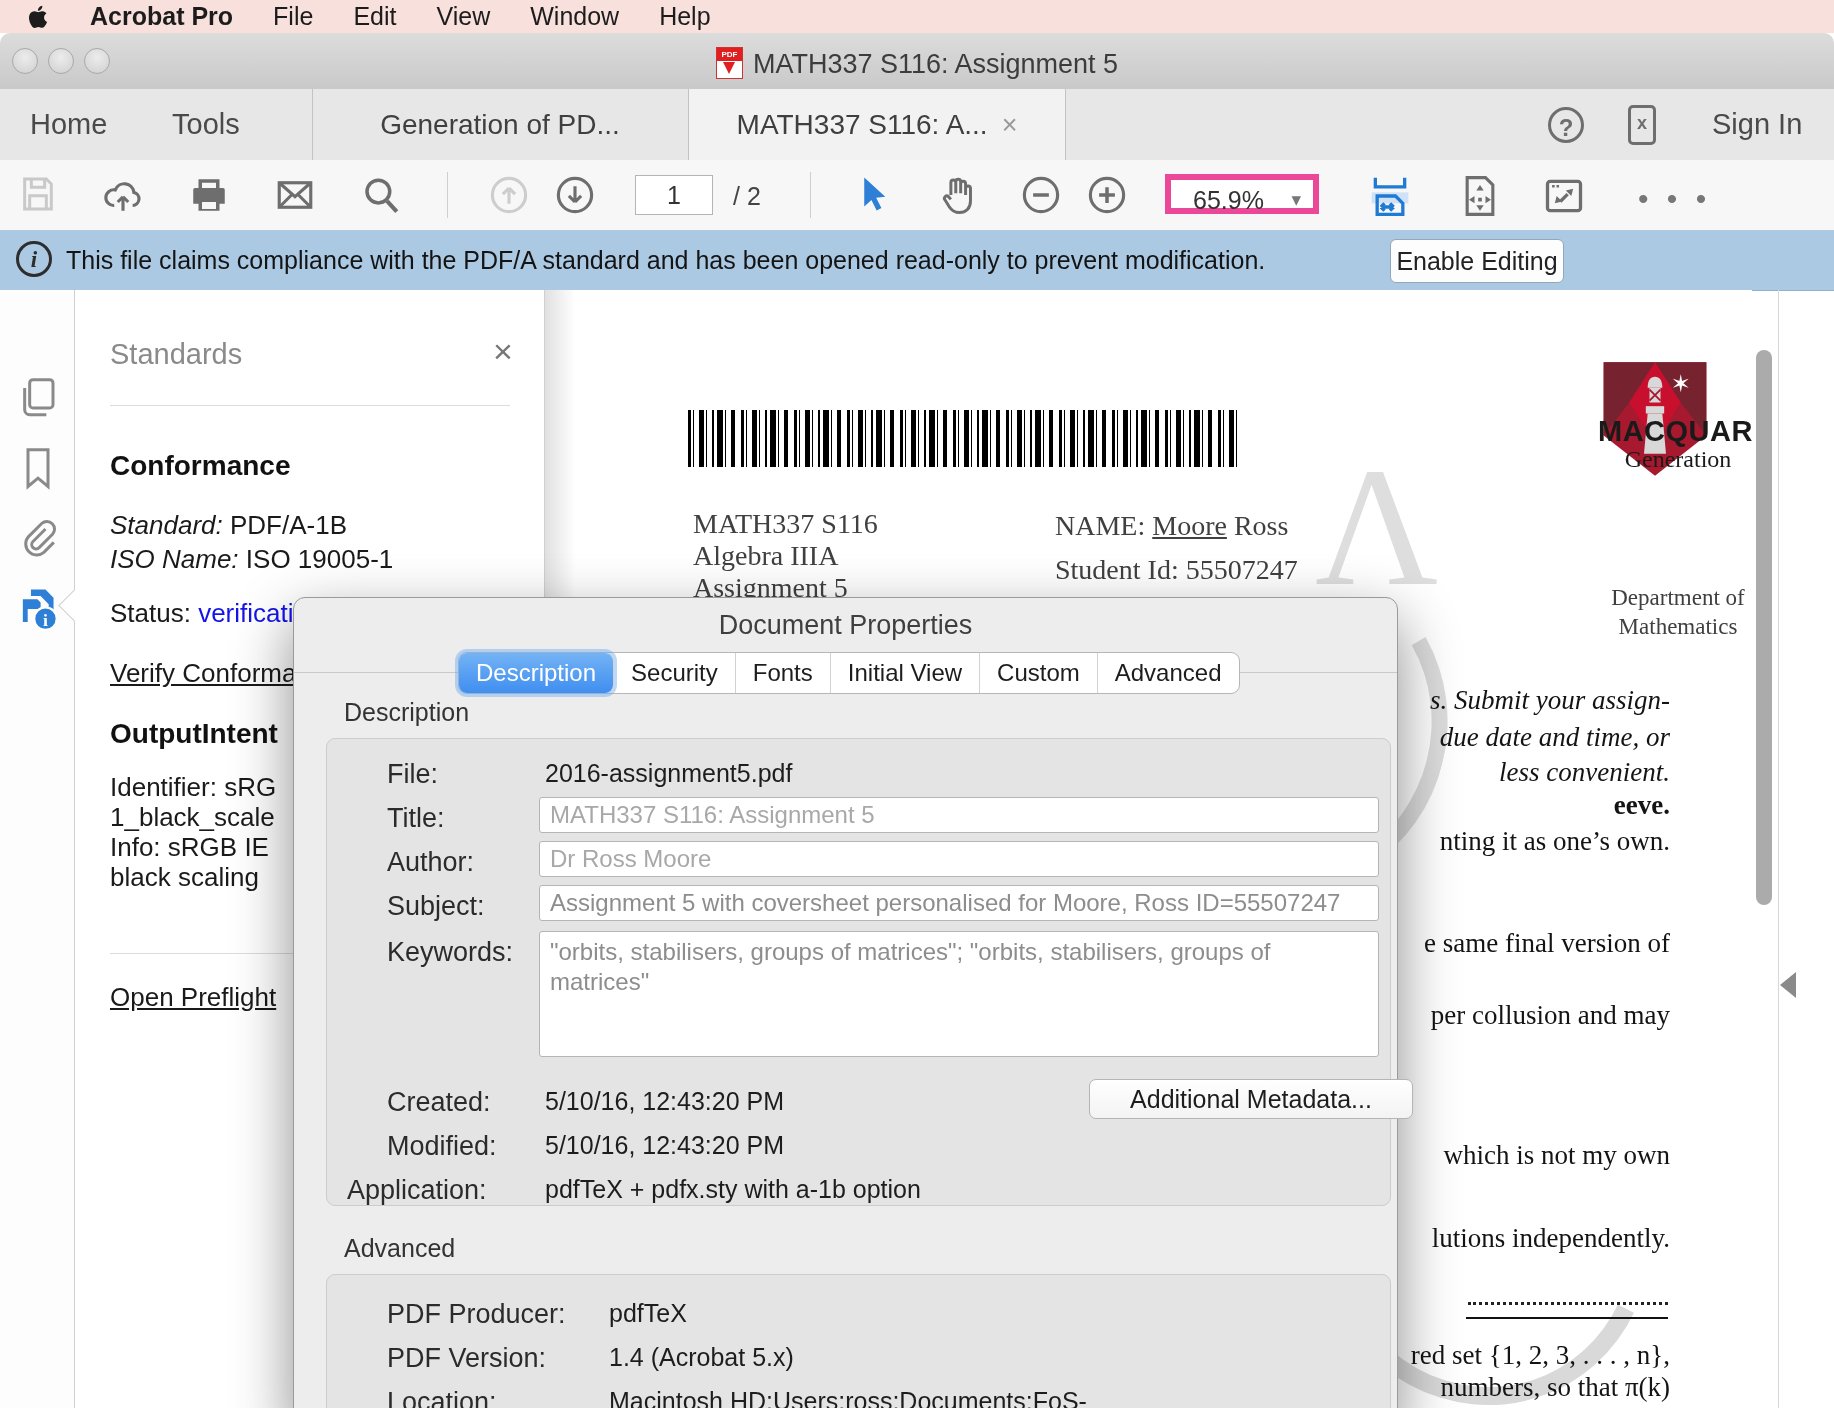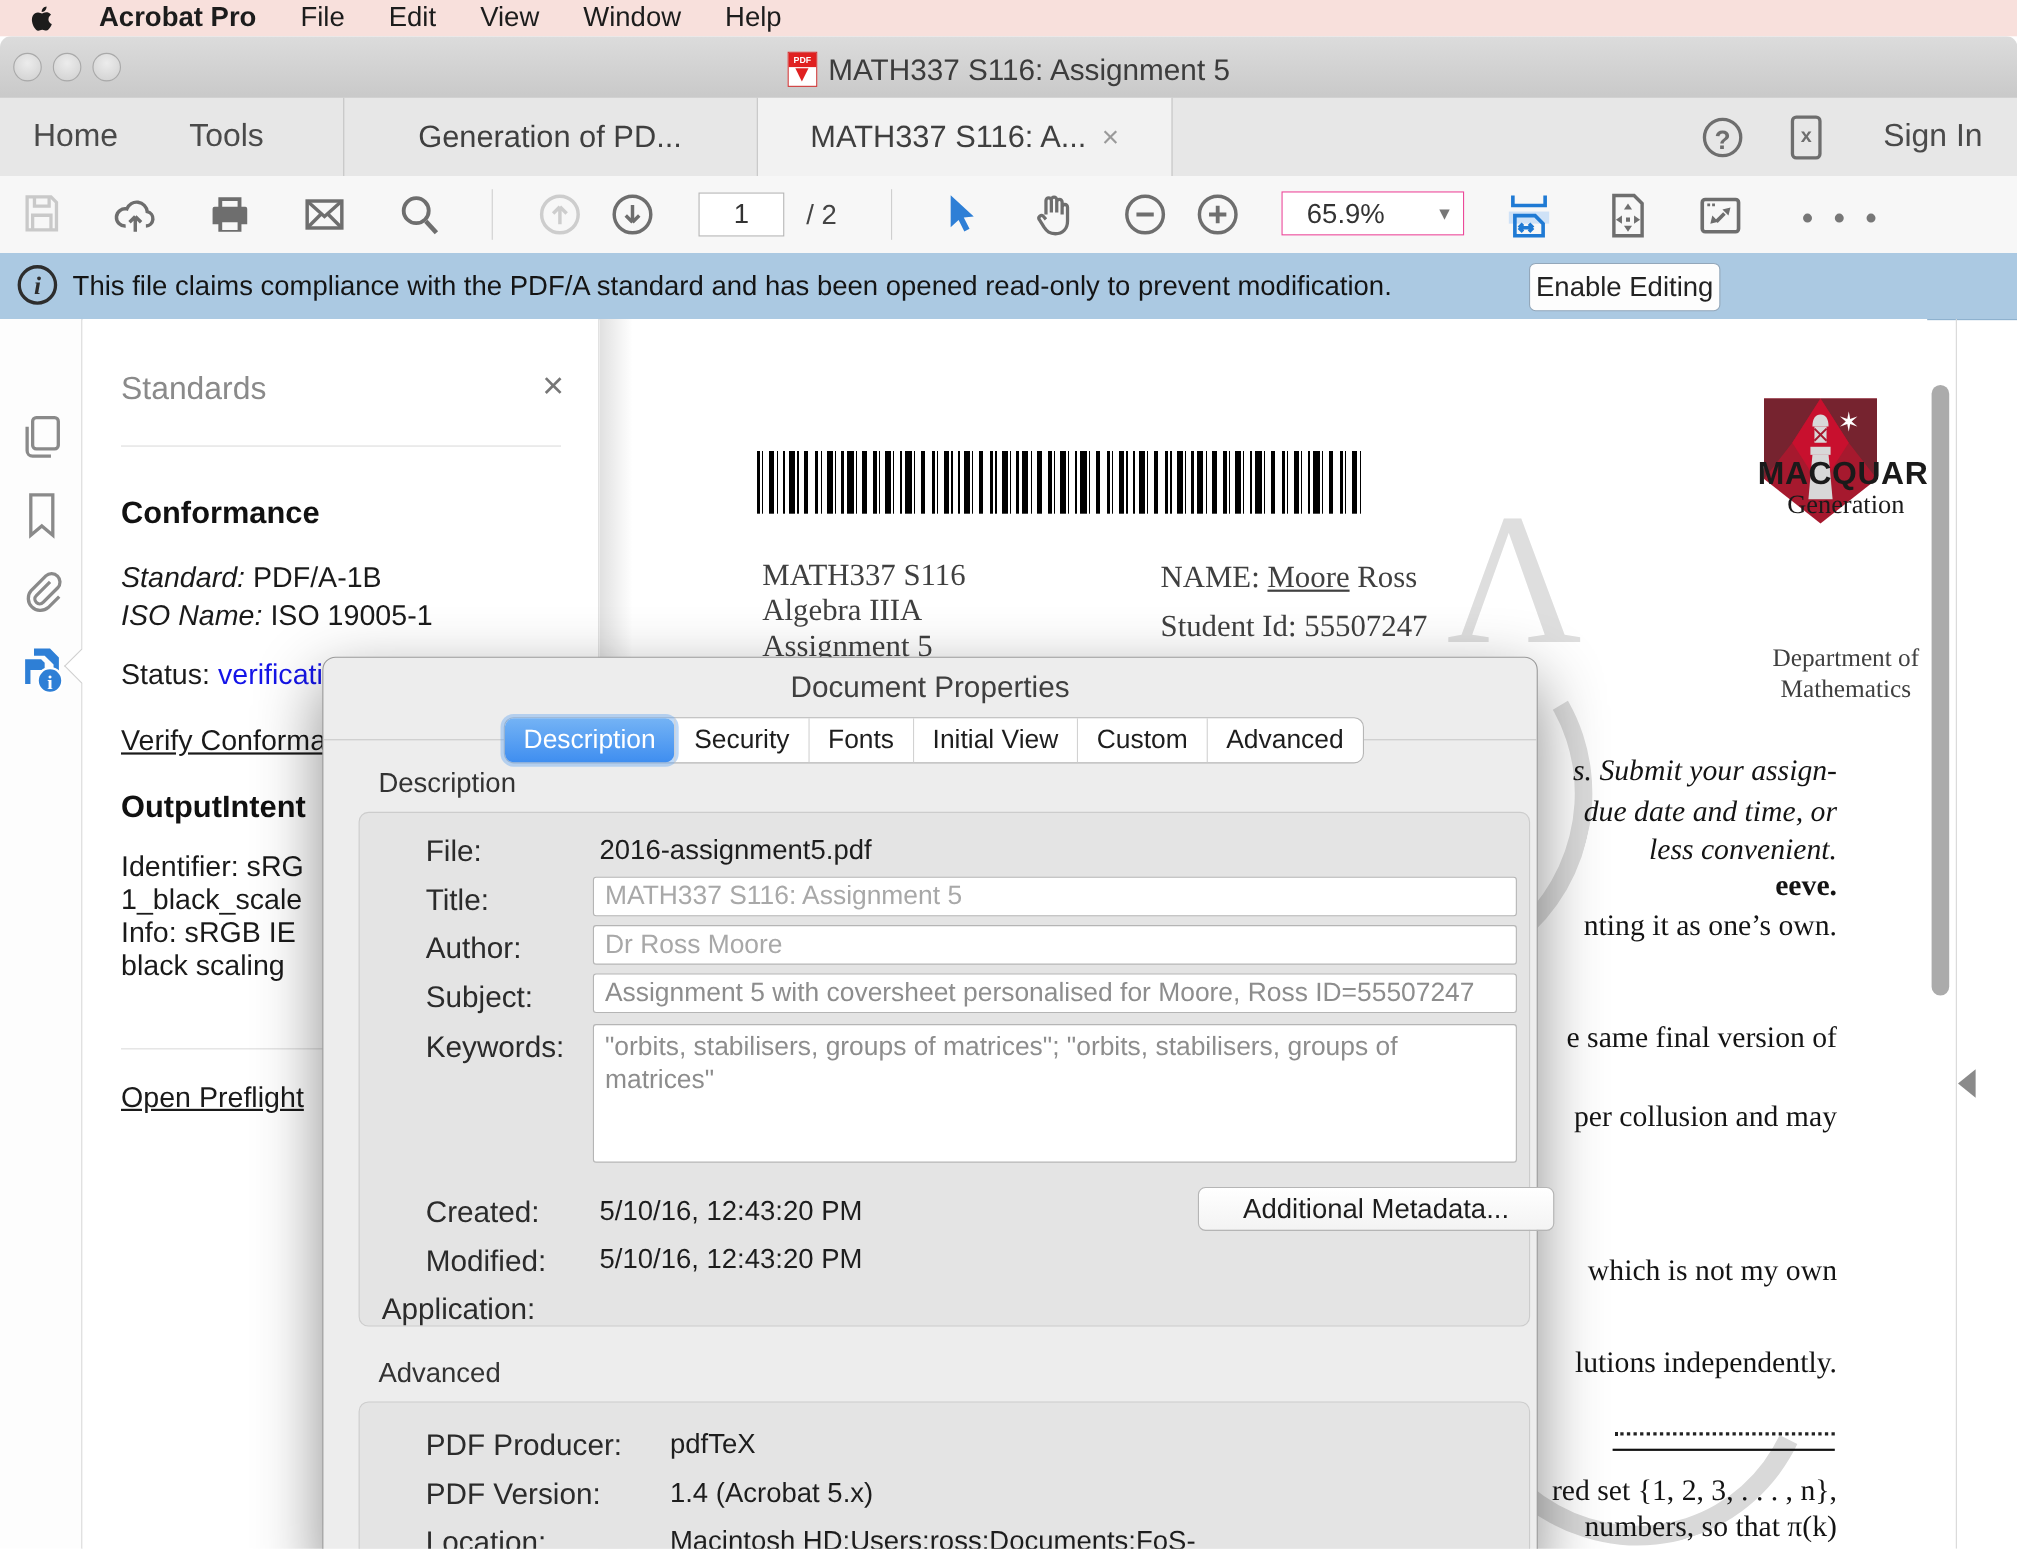--- a/index.html
+++ b/index.html
@@ -41,21 +41,21 @@
   .phone{width:28px;height:40px;border:3px solid #6e6e6e;border-radius:5px;box-sizing:border-box;
     color:#6e6e6e;font-weight:bold;font-size:18px;text-align:center;line-height:30px;}
 
   
   .toolbar{left:0;top:160px;width:1834px;height:70px;background:#f7f7f7;border-bottom:1px solid #cdcdcd;}
   .tool{top:14px;}
   .tsep{width:1px;height:46px;background:#cfcfcf;top:12px;}
   .pageinput{width:76px;height:38px;background:#fff;border:1px solid #b5b5b5;text-align:center;
     font-size:25px;color:#333;line-height:38px;top:15px;}
   .pagetotal{font-size:25px;color:#444;top:22px;}
-  .zoombox{width:166px;height:40px;background:#fff;border:1px solid #ec4899;top:14px;
+  .zoombox{width:154px;height:40px;background:#fff;border:6px solid #ec4899;top:14px;
     font-size:25px;color:#333;line-height:40px;padding-left:22px;box-sizing:border-box;}
   .zoombox .dd{position:absolute;right:12px;top:0;color:#777;font-size:19px;}
   .dots{font-size:30px;color:#777;letter-spacing:5px;top:22px;}
 
   
   .notice{left:0;top:230px;width:1834px;height:60px;background:#abc9e2;border-bottom:1px solid #8fb2cf;}
   .notice .ic{left:16px;top:11px;width:36px;height:36px;border:3px solid #2d2d2d;border-radius:50%;
     box-sizing:border-box;color:#2d2d2d;font-size:23px;font-weight:bold;font-style:italic;
     text-align:center;line-height:31px;font-family:"Liberation Serif",serif;}
   .notice .msg{left:66px;top:16px;font-size:25px;color:#141414;}
@@ -369,20 +369,21 @@
     <div class="abs inp ph2" style="left:212px;top:192px;width:840px;height:126px;line-height:30px;padding-top:5px;white-space:normal">"orbits, stabilisers, groups of matrices"; "orbits, stabilisers, groups of matrices"</div>
 
     <span class="abs flabel" style="left:60px;top:348px;width:140px">Created:</span>
     <span class="abs fvalue" style="left:218px;top:348px">5/10/16, 12:43:20 PM</span>
     <div class="abs metabtn">Additional Metadata...</div>
 
     <span class="abs flabel" style="left:60px;top:392px;width:140px">Modified:</span>
     <span class="abs fvalue" style="left:218px;top:392px">5/10/16, 12:43:20 PM</span>
 
     <span class="abs flabel" style="left:20px;top:436px;width:180px">Application:</span>
+    <span class="abs fvalue" style="left:218px;top:436px">pdfTeX + pdfx.sty with a-1b option</span>
   </div>
 
   <span class="abs dsec" style="top:636px">Advanced</span>
 
   <div class="abs gbox" style="top:676px;height:250px">
     <span class="abs flabel" style="left:60px;top:24px;width:200px">PDF Producer:</span>
     <span class="abs fvalue" style="left:282px;top:24px">pdfTeX</span>
 
     <span class="abs flabel" style="left:60px;top:68px;width:200px">PDF Version:</span>
     <span class="abs fvalue" style="left:282px;top:68px">1.4 (Acrobat 5.x)</span>

